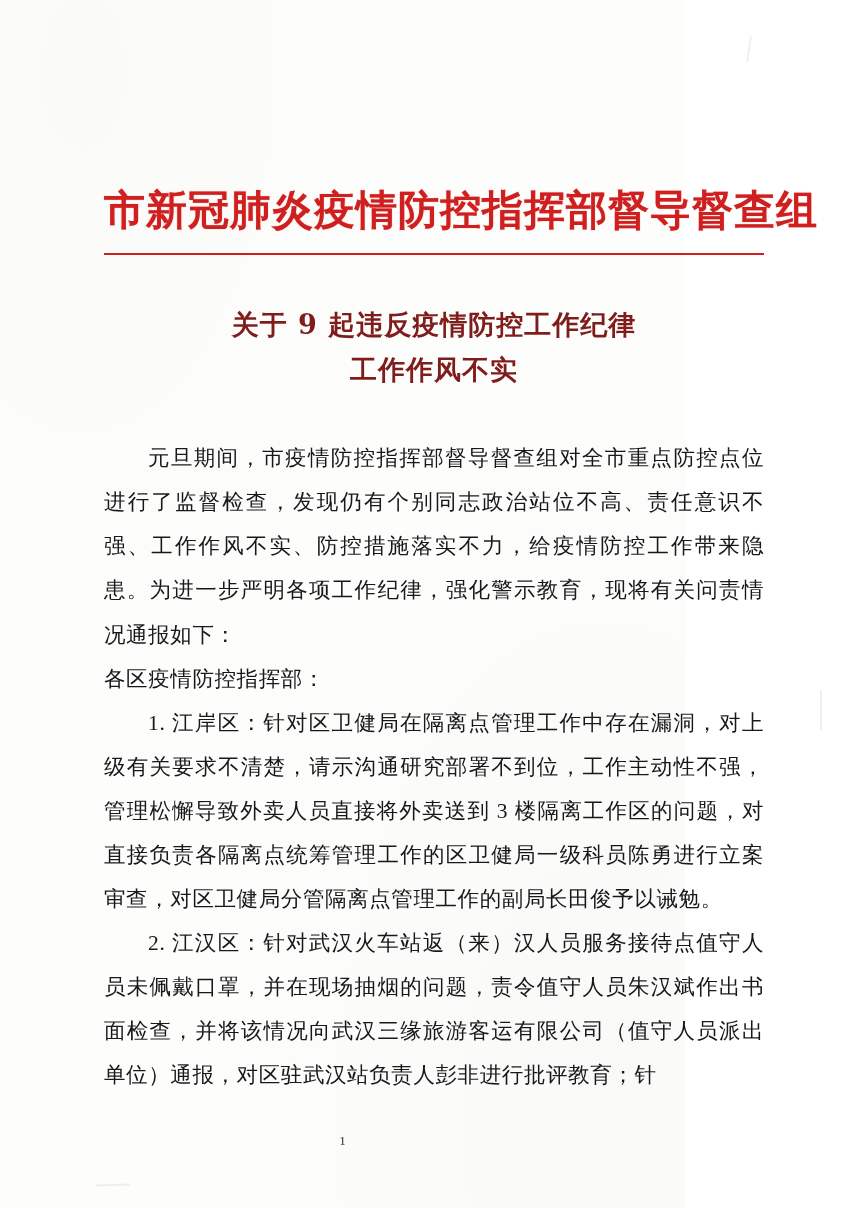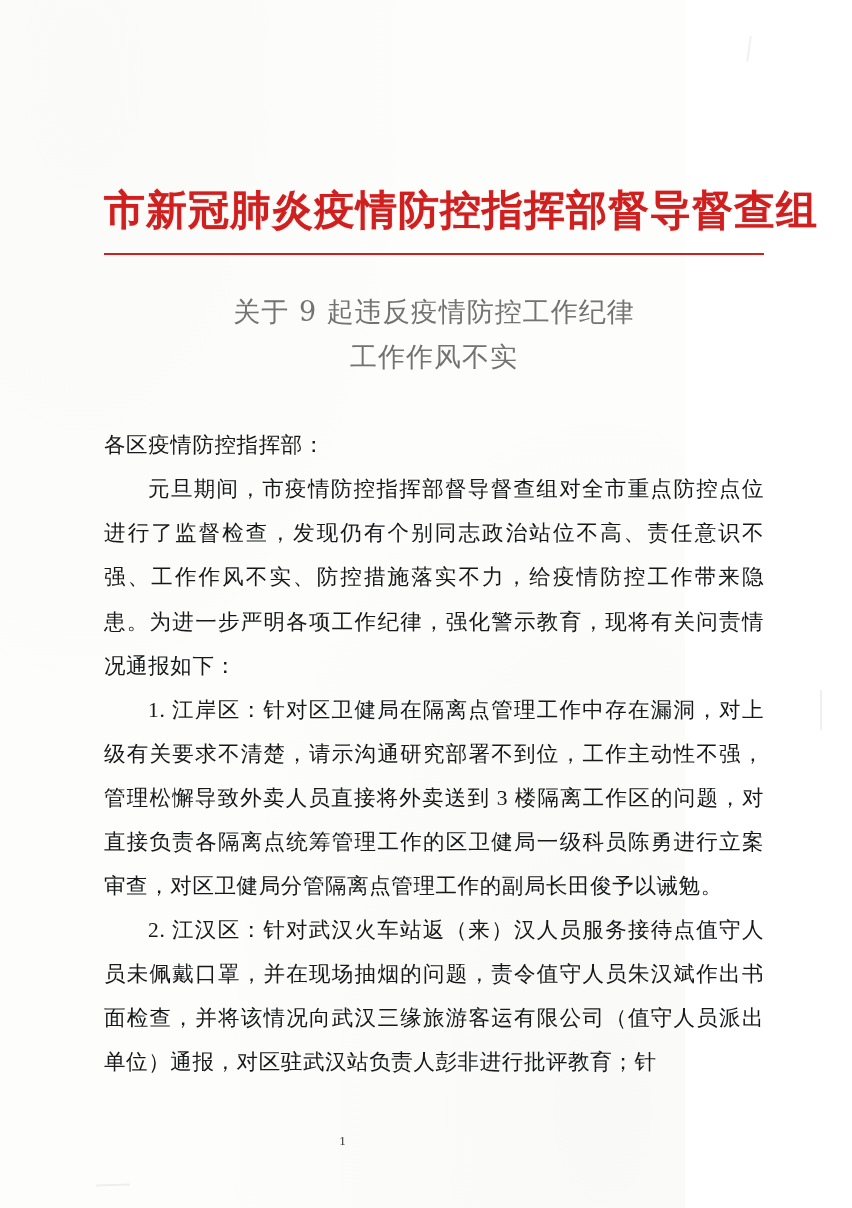--- a/index.html
+++ b/index.html
@@ -50,27 +50,27 @@
     white-space: nowrap;
     text-shadow: 0 0 1px rgba(207,31,31,0.55);
   }
   .doc-header-rule {
     margin: 18px auto 0 auto;
     width: 660px;
     height: 2px;
     background: #cf1f1f;
   }
   .doc-title {
-    margin-top: 35px;
+    margin-top: 48px;
     text-align: center;
     font-family: "DejaVu Serif", "Liberation Serif", serif;
-    font-weight: normal;
+    font-weight: bold;
     font-size: 27px;
     line-height: 1.65;
-    color: #737373;
+    color: #7f1d1d;
     letter-spacing: 1px;
   }
   .doc-title-line {
     display: block;
   }
   .body-text {
     margin-top: 44px;
     font-size: 21.5px;
     line-height: 2.05;
     color: #16181a;
@@ -118,22 +118,22 @@
       <div class="doc-header-title">市新冠肺炎疫情防控指挥部督导督查组</div>
       <div class="doc-header-rule"></div>
     </div>
 
     <div class="doc-title">
       <span class="doc-title-line">关于 9 起违反疫情防控工作纪律</span>
       <span class="doc-title-line">工作作风不实</span>
     </div>
 
     <div class="body-text">
+      <p class="para indent">元旦期间，市疫情防控指挥部督导督查组对全市重点防控点位进行了监督检查，发现仍有个别同志政治站位不高、责任意识不强、工作作风不实、防控措施落实不力，给疫情防控工作带来隐患。为进一步严明各项工作纪律，强化警示教育，现将有关问责情况通报如下：</p>
       <p class="para">各区疫情防控指挥部：</p>
-      <p class="para indent">元旦期间，市疫情防控指挥部督导督查组对全市重点防控点位进行了监督检查，发现仍有个别同志政治站位不高、责任意识不强、工作作风不实、防控措施落实不力，给疫情防控工作带来隐患。为进一步严明各项工作纪律，强化警示教育，现将有关问责情况通报如下：</p>
       <p class="para indent">1. 江岸区：针对区卫健局在隔离点管理工作中存在漏洞，对上级有关要求不清楚，请示沟通研究部署不到位，工作主动性不强，管理松懈导致外卖人员直接将外卖送到 3 楼隔离工作区的问题，对直接负责各隔离点统筹管理工作的区卫健局一级科员陈勇进行立案审查，对区卫健局分管隔离点管理工作的副局长田俊予以诫勉。</p>
       <p class="para indent">2. 江汉区：针对武汉火车站返（来）汉人员服务接待点值守人员未佩戴口罩，并在现场抽烟的问题，责令值守人员朱汉斌作出书面检查，并将该情况向武汉三缘旅游客运有限公司（值守人员派出单位）通报，对区驻武汉站负责人彭非进行批评教育；针</p>
     </div>
 
   </div>
 
   <div class="page-number">1</div>
 </div>
 
 </body></html>

